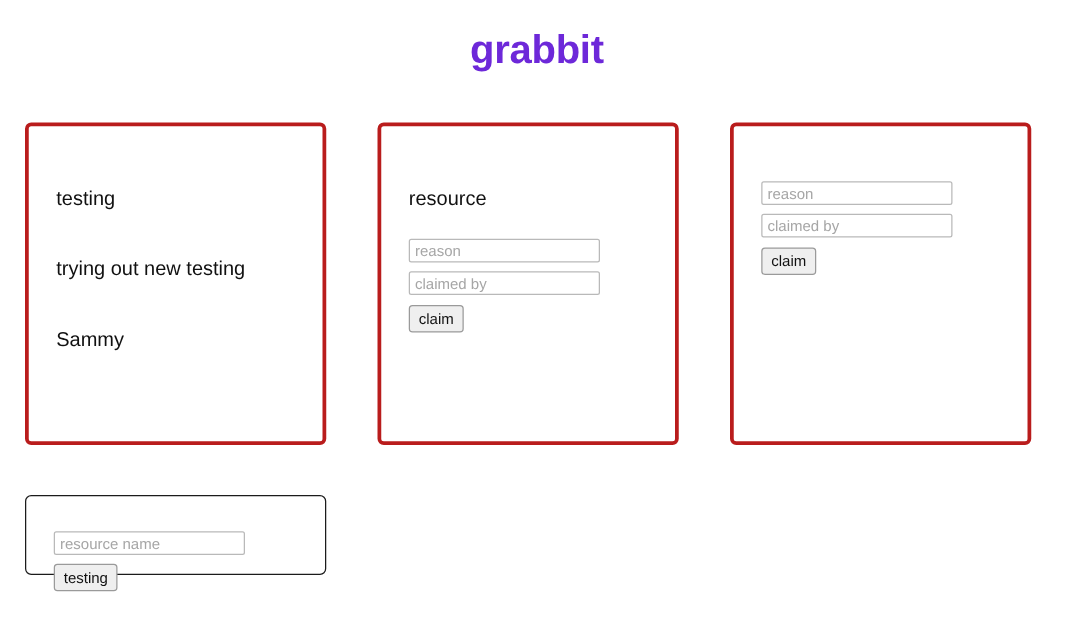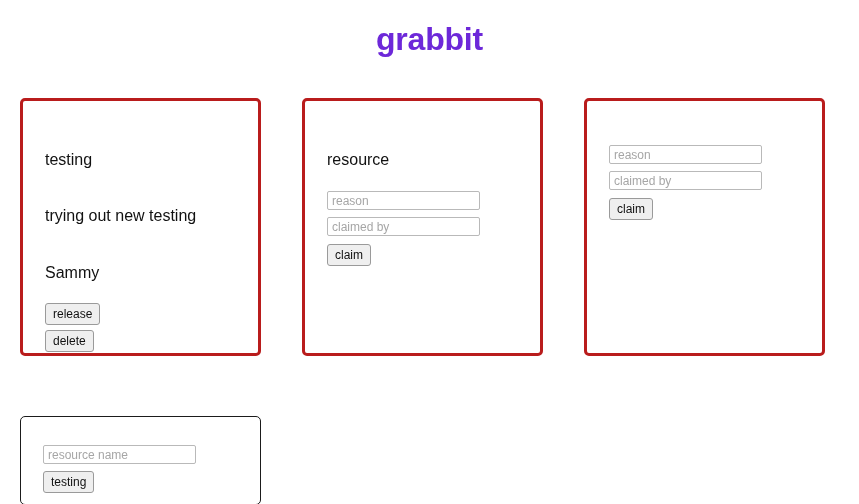--- a/index.html
+++ b/index.html
@@ -42,25 +42,25 @@
     height: 258px;
     border: 3px solid #b91c1c;
     border-radius: 5px;
     background: #ffffff;
     padding: 22px;
     position: relative;
   }
 
   .card-create {
     position: absolute;
-    top: 416px;
+    top: 396px;
     left: 20px;
     box-sizing: border-box;
     width: 241px;
-    height: 89px;
+    height: 64px;
     border: 1px solid #1b1b1b;
     border-radius: 5px;
     background: #ffffff;
     padding: 22px;
   }
 
   .card-heading {
     margin: 0;
     padding-top: 28px;
     font-size: 16px;
@@ -143,24 +143,20 @@
 <body>
 
 <h1 class="page-title">grabbit</h1>
 
 <div class="cards-row">
 
   <div class="card">
     <p class="card-heading">testing</p>
     <p class="card-line">trying out new testing</p>
     <p class="card-line">Sammy</p>
-    <div class="btn-stack">
-      <button class="btn" type="button">release</button>
-      <button class="btn" type="button">delete</button>
-    </div>
   </div>
 
   <div class="card">
     <p class="card-heading">resource</p>
     <div class="field-stack">
       <input class="text-input" type="text" placeholder="reason" style="">
       <input class="text-input" type="text" placeholder="claimed by" style="">
       <div class="action-btn-wrap">
         <button class="btn" type="button">claim</button>
       </div>

